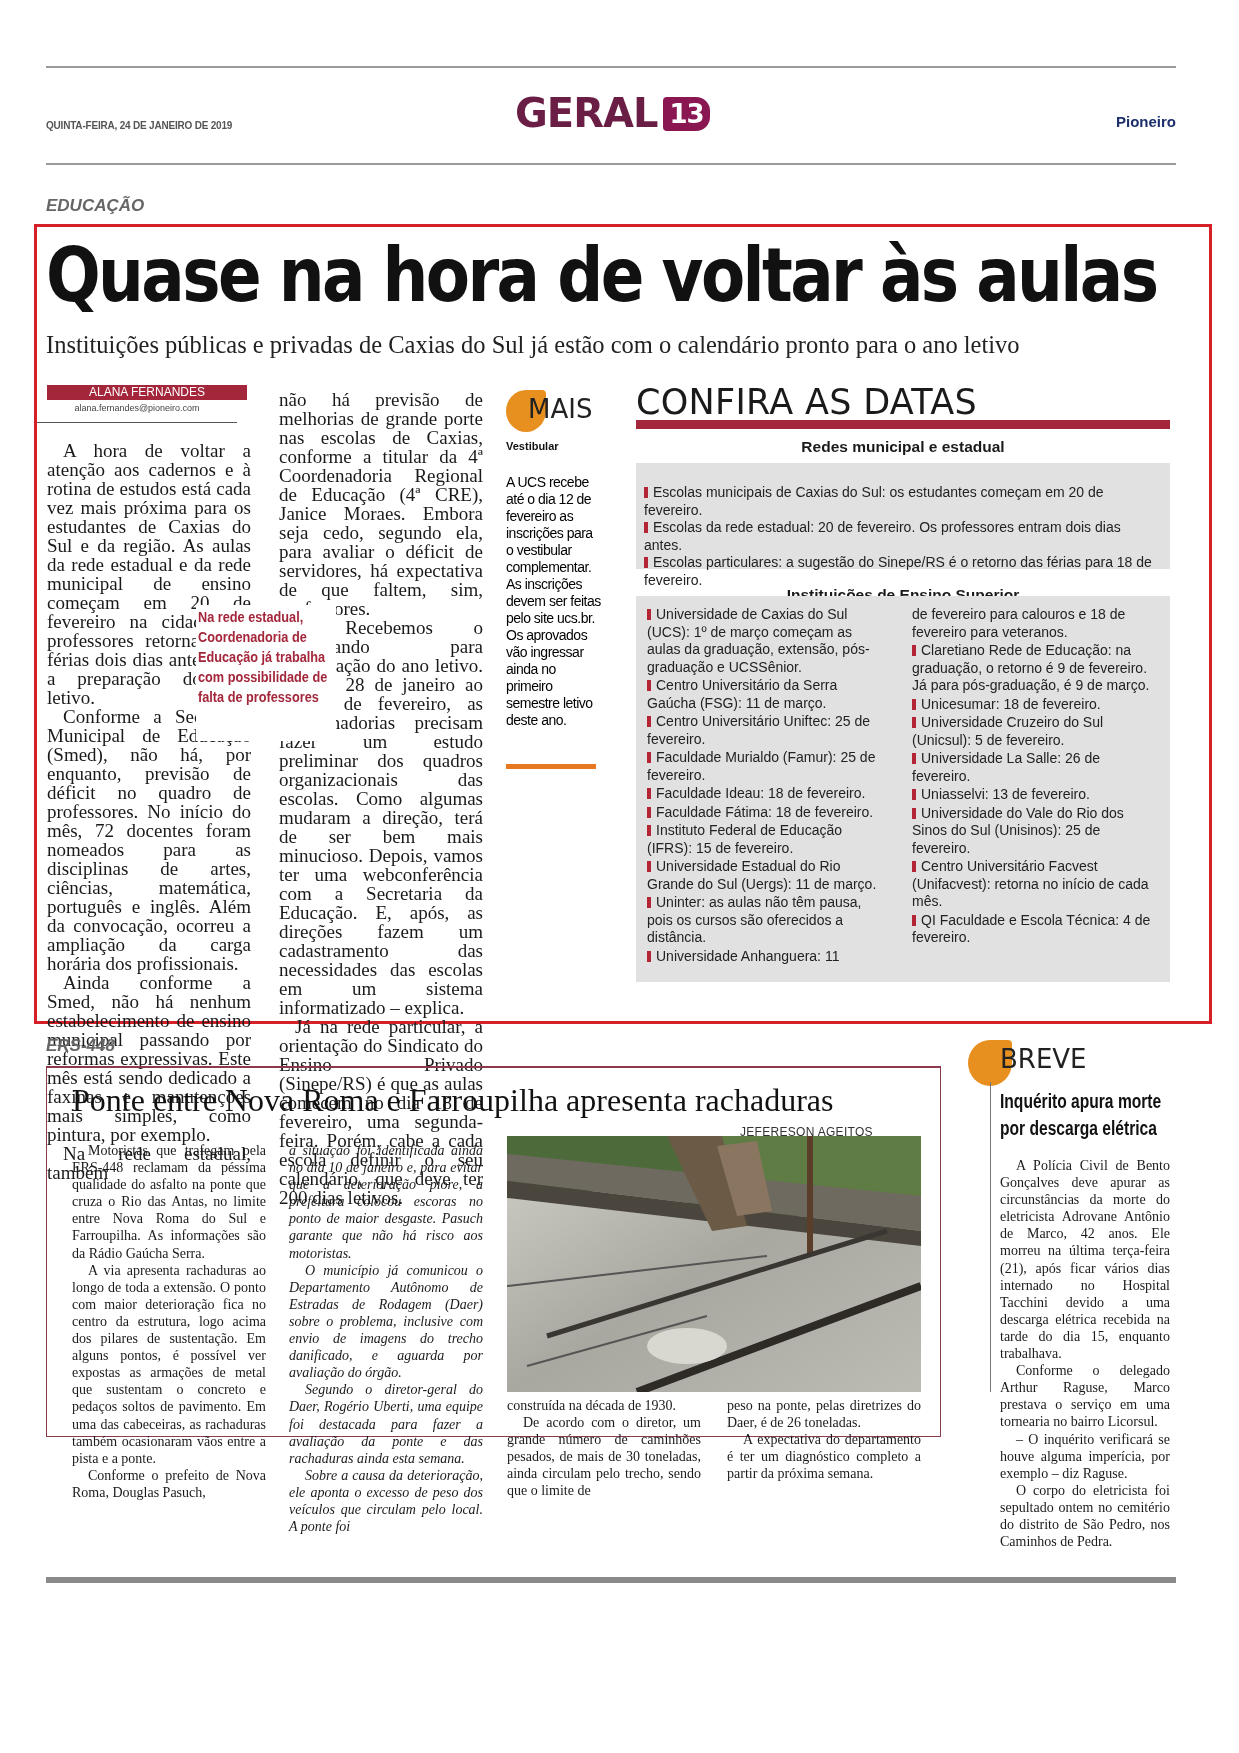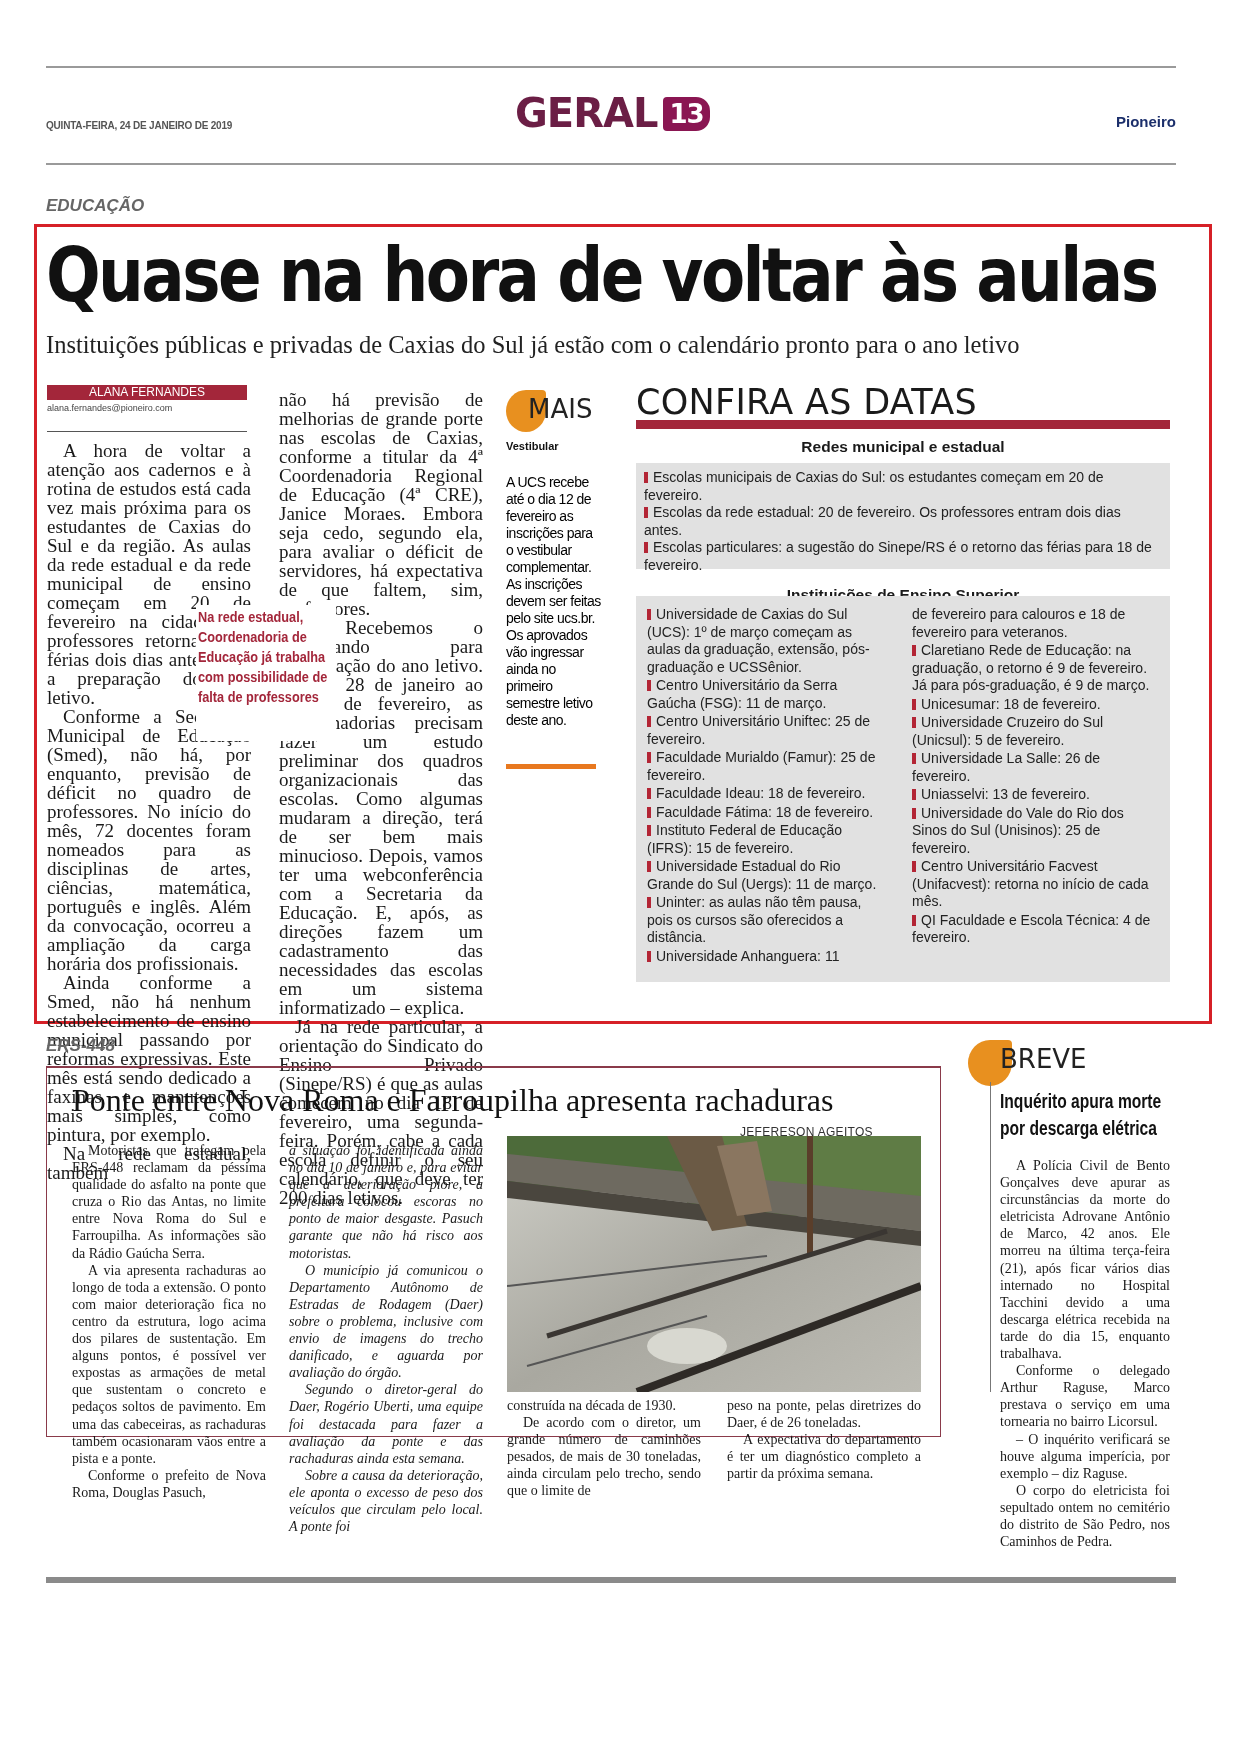--- a/index.html
+++ b/index.html
@@ -9,21 +9,21 @@
   .date{left:46px;top:120px;font-family:"Liberation Sans",sans-serif;font-size:10px;font-weight:bold;color:#555;letter-spacing:-0.2px;}
   .logo{left:515px;top:93px;font-family:"DejaVu Sans",sans-serif;font-weight:bold;font-size:40px;letter-spacing:-1px;color:#1c1e4a;line-height:40px;}
   .logo .g{color:#6b1e45;}
   .pagenum{display:inline-block;background:#8a1652;color:#fff;font-size:26px;line-height:34px;padding:0 6px;border-radius:4px 14px 14px 4px;vertical-align:4px;margin-left:6px;}
   .brand{right:63px;top:113px;font-family:"Liberation Sans",sans-serif;font-weight:bold;font-size:15px;color:#1c2f6b;}
   .section-label{font-family:"Liberation Sans",sans-serif;font-weight:bold;color:#666;font-size:17px;font-style:italic;}
   .redbox{left:34px;top:224px;width:1178px;height:800px;border:3px solid #d62027;box-sizing:border-box;}
   .headline{left:46px;top:232px;font-family:"DejaVu Sans",sans-serif;font-weight:bold;font-size:74px;letter-spacing:-3px;color:#111;white-space:nowrap;transform:scaleX(0.87);transform-origin:left top;}
   .subhead{left:46px;top:331px;font-size:24.5px;color:#222;white-space:nowrap;}
   .byline{left:47px;top:385px;width:200px;background:#a3263a;color:#fff;font-family:"Liberation Sans",sans-serif;font-size:12px;text-align:center;line-height:15px;}
-  .email{left:47px;top:403px;width:200px;font-family:"Liberation Sans",sans-serif;font-size:9px;color:#444;text-align:left;border-bottom:1px solid #555;padding-bottom:18px;}
+  .email{left:37px;top:403px;width:200px;font-family:"Liberation Sans",sans-serif;font-size:9px;color:#444;text-align:center;border-bottom:1px solid #555;padding-bottom:9px;}
   .col{font-size:19px;line-height:19px;text-align:justify;hyphens:manual;}
   .col p{margin:0;text-indent:16px;}
   .quote{left:198px;top:607px;width:130px;font-family:"Liberation Sans",sans-serif;font-weight:bold;font-size:15.5px;line-height:20px;color:#a3263a;transform:scaleX(0.82);transform-origin:left top;width:160px;}
   .mais-blob{width:40px;height:42px;background:#e8901f;border-radius:50% 4px 50% 50%;}
   .mais-title{font-family:"DejaVu Sans",sans-serif;font-size:26px;color:#222;}
   .mais-sub{left:506px;top:440px;font-family:"Liberation Sans",sans-serif;font-weight:bold;font-size:11px;color:#111;}
   .mais-body{left:506px;top:474px;width:95px;font-family:"Liberation Sans",sans-serif;font-size:14px;line-height:17px;color:#000000;letter-spacing:-0.5px;}
   .mais-bar{left:506px;top:764px;width:90px;height:5px;background:#e8781f;}
   .confira{left:636px;top:382px;font-family:"DejaVu Sans",sans-serif;font-size:35px;color:#1a1a1a;letter-spacing:0.3px;}
   .confira-bar{left:636px;top:420px;width:534px;height:9px;background:#a3263a;}
@@ -84,21 +84,21 @@
 
 <div class="abs mais-blob" style="left:506px;top:390px;"></div>
 <div class="abs mais-title" style="left:528px;top:394px;">MAIS</div>
 <div class="abs mais-sub">Vestibular</div>
 <div class="abs mais-body">A UCS recebe até o dia 12 de fevereiro as inscrições para o vestibular complementar. As inscrições devem ser feitas pelo site ucs.br. Os aprovados vão ingressar ainda no primeiro semestre letivo deste ano.</div>
 <div class="abs mais-bar"></div>
 
 <div class="abs confira">CONFIRA AS DATAS</div>
 <div class="abs confira-bar"></div>
 <div class="abs box-h" style="top:438px;">Redes municipal e estadual</div>
-<div class="abs gray" style="top:463px;height:106px;padding:6px 8px 0 8px;">
+<div class="abs gray" style="top:463px;height:106px;padding:21px 8px 0 8px;">
   <p class="item"><span class="sq"></span><span>Escolas municipais de Caxias do Sul: os estudantes começam em 20 de fevereiro.</span></p>
   <p class="item"><span class="sq"></span><span>Escolas da rede estadual: 20 de fevereiro. Os professores entram dois dias antes.</span></p>
   <p class="item"><span class="sq"></span><span>Escolas particulares: a sugestão do Sinepe/RS é o retorno das férias para 18 de fevereiro.</span></p>
 </div>
 <div class="abs box-h" style="top:586px;">Instituições de Ensino Superior</div>
 <div class="abs gray" style="top:596px;height:386px;">
   <div class="gcol" style="left:11px;width:240px;">
     <p class="item"><span class="sq"></span><span>Universidade de Caxias do Sul (UCS): 1º de março começam as aulas da graduação, extensão, pós-graduação e UCSSênior.</span></p>
     <p class="item"><span class="sq"></span><span>Centro Universitário da Serra Gaúcha (FSG): 11 de março.</span></p>
     <p class="item"><span class="sq"></span><span>Centro Universitário Uniftec: 25 de fevereiro.</span></p>

